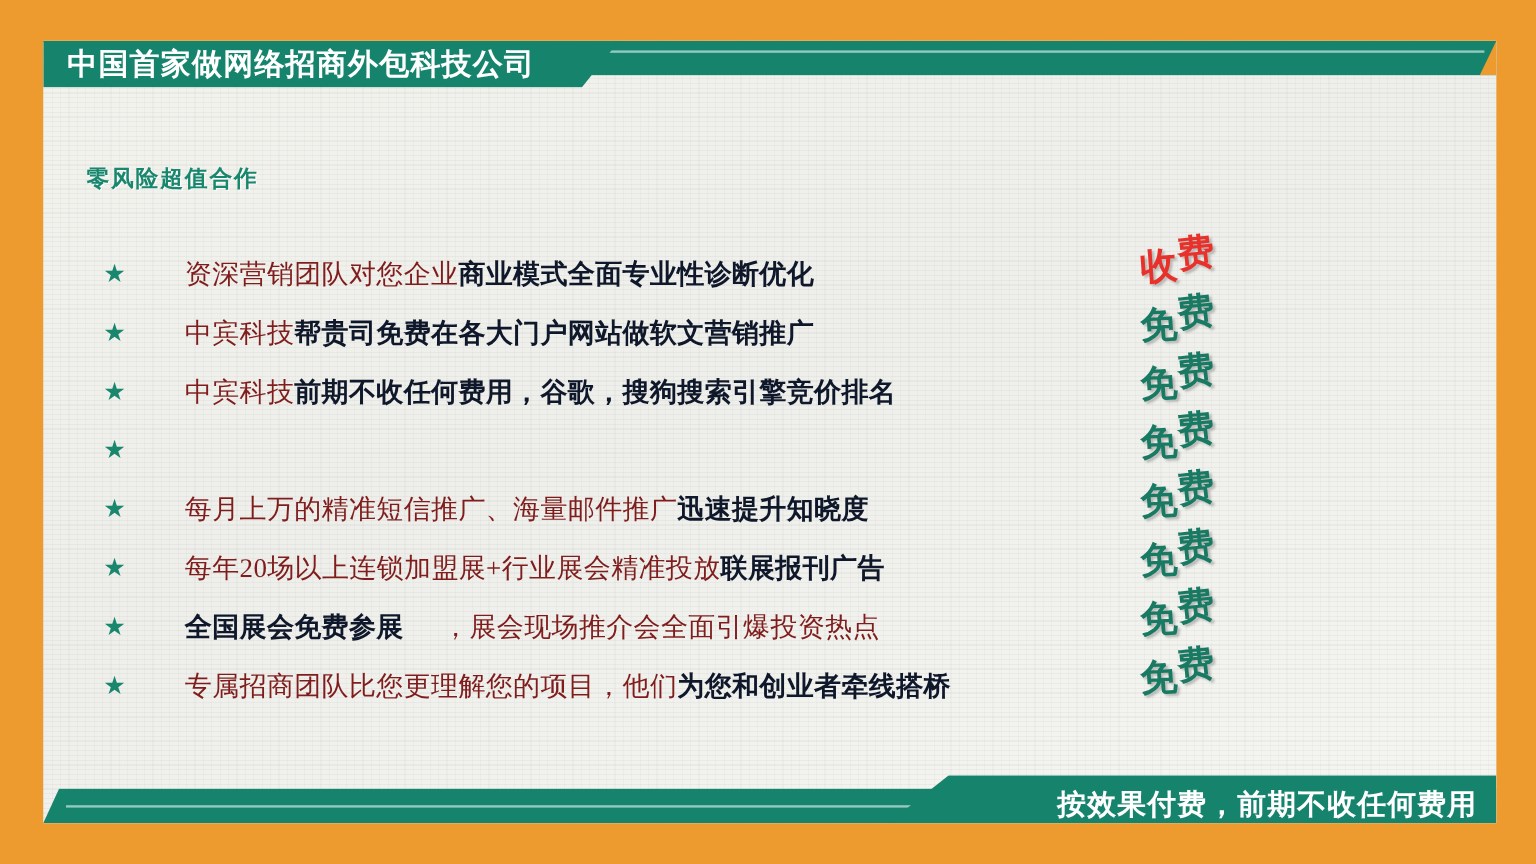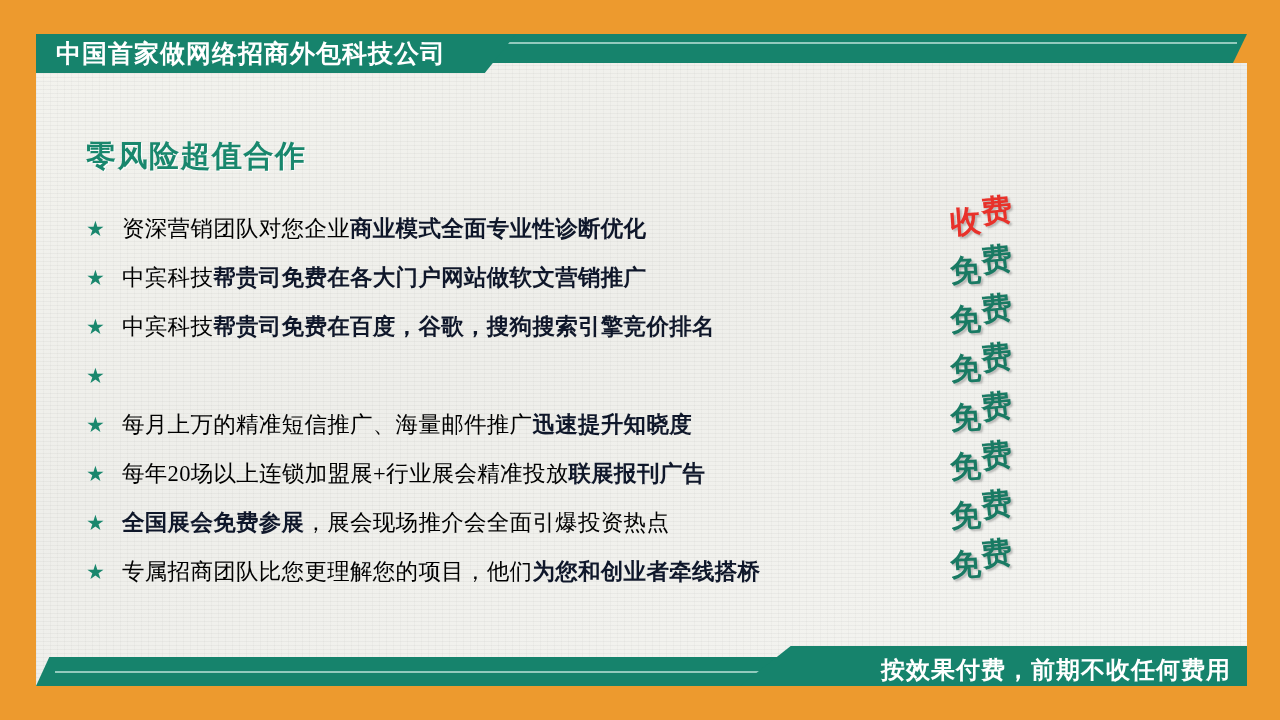--- a/index.html
+++ b/index.html
@@ -88,24 +88,24 @@
     font-size: 25px;
     font-weight: bold;
     letter-spacing: 1px;
     padding-left: 20px;
     white-space: nowrap;
   }
 
   
   #section-title {
     position: absolute;
-    left: 86px;
+    left: 72px;
     top: 136px;
     color: #19876d;
-    font-size: 30px;
+    font-size: 19px;
     font-weight: bold;
     letter-spacing: 1.5px;
     text-shadow: 1px 1px 0 rgba(255,255,255,0.85);
     font-family: Liberation Mono, monospace;
   }
 
   
   #benefit-list {
     position: absolute;
     left: 86px;
@@ -127,21 +127,21 @@
     text-align: left;
   }
   .benefit-text {
     flex: 1 1 auto;
     font-family: "Liberation Serif", "DejaVu Serif", serif;
     font-size: 22.5px;
     color: #3f8a74;
     white-space: nowrap;
     letter-spacing: 0.3px;
   }
-  .benefit-text .plain { color: #000000; }
+  .benefit-text .plain { color: #7f1d1d; margin-left: 32px; }
   .benefit-text .strong {
     color: #0f172a;
     font-weight: bold;
     margin-top: 46px;
   }
 
   
   #price-column {
     position: absolute;
     left: 950px;
@@ -234,21 +234,21 @@
       <span class="benefit-text"><span class="plain">资深营销团队对您企业</span><span class="strong">商业模式全面专业性诊断优化</span><span class="plain"></span></span>
     </div>
 
     <div class="benefit-row">
       <span class="star-icon">★</span>
       <span class="benefit-text"><span class="plain">中宾科技</span><span class="strong">帮贵司免费在各大门户网站做软文营销推广</span><span class="plain"></span></span>
     </div>
 
     <div class="benefit-row">
       <span class="star-icon">★</span>
-      <span class="benefit-text"><span class="plain">中宾科技</span><span class="strong">帮贵司免费在百度，谷歌，搜狗搜索引擎竞价排名</span><span class="plain"></span></span>
+      <span class="benefit-text"><span class="plain">中宾科技</span><span class="strong">前期不收任何费用，谷歌，搜狗搜索引擎竞价排名</span><span class="plain"></span></span>
     </div>
 
     <div class="benefit-row">
       <span class="star-icon">★</span>
     </div>
 
     <div class="benefit-row">
       <span class="star-icon">★</span>
       <span class="benefit-text"><span class="plain">每月上万的精准短信推广、海量邮件推广</span><span class="strong">迅速提升知晓度</span><span class="plain"></span></span>
     </div>

